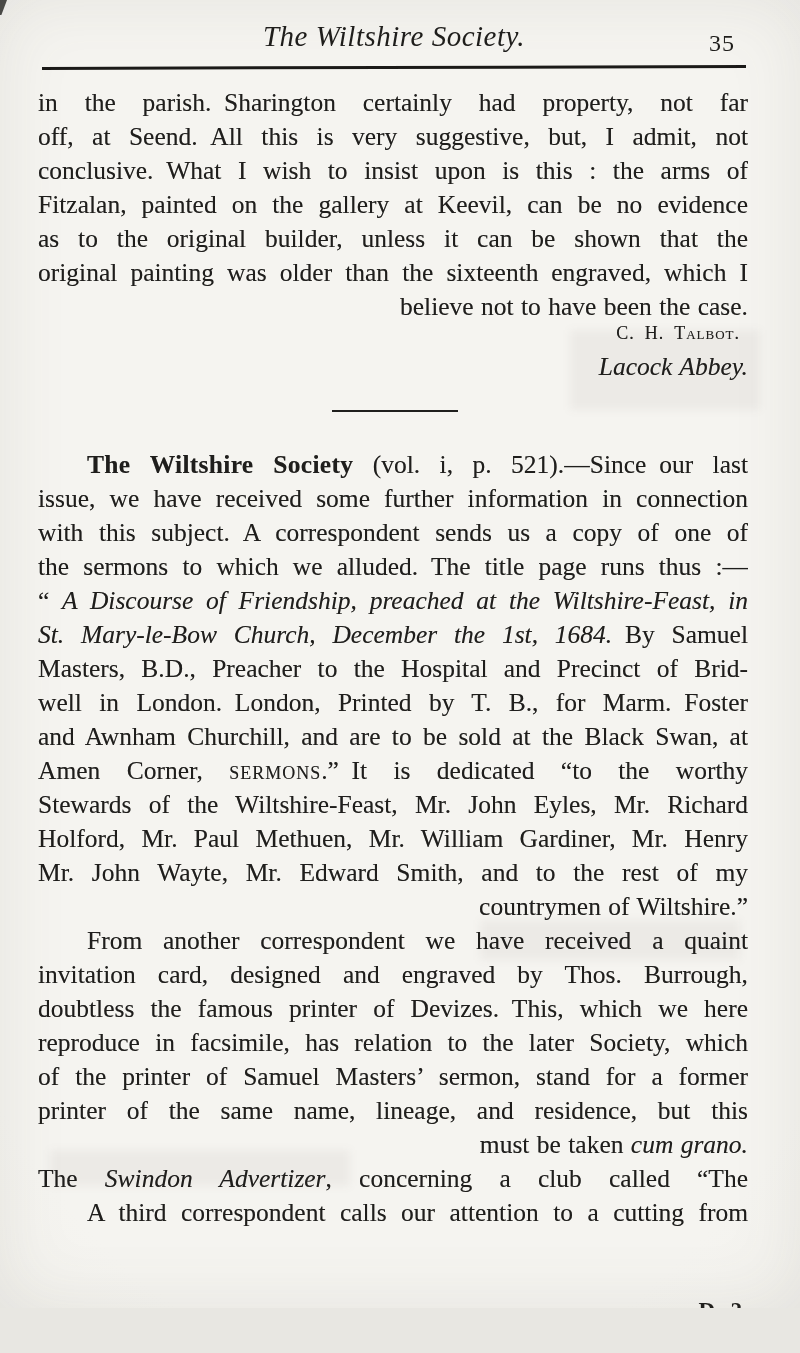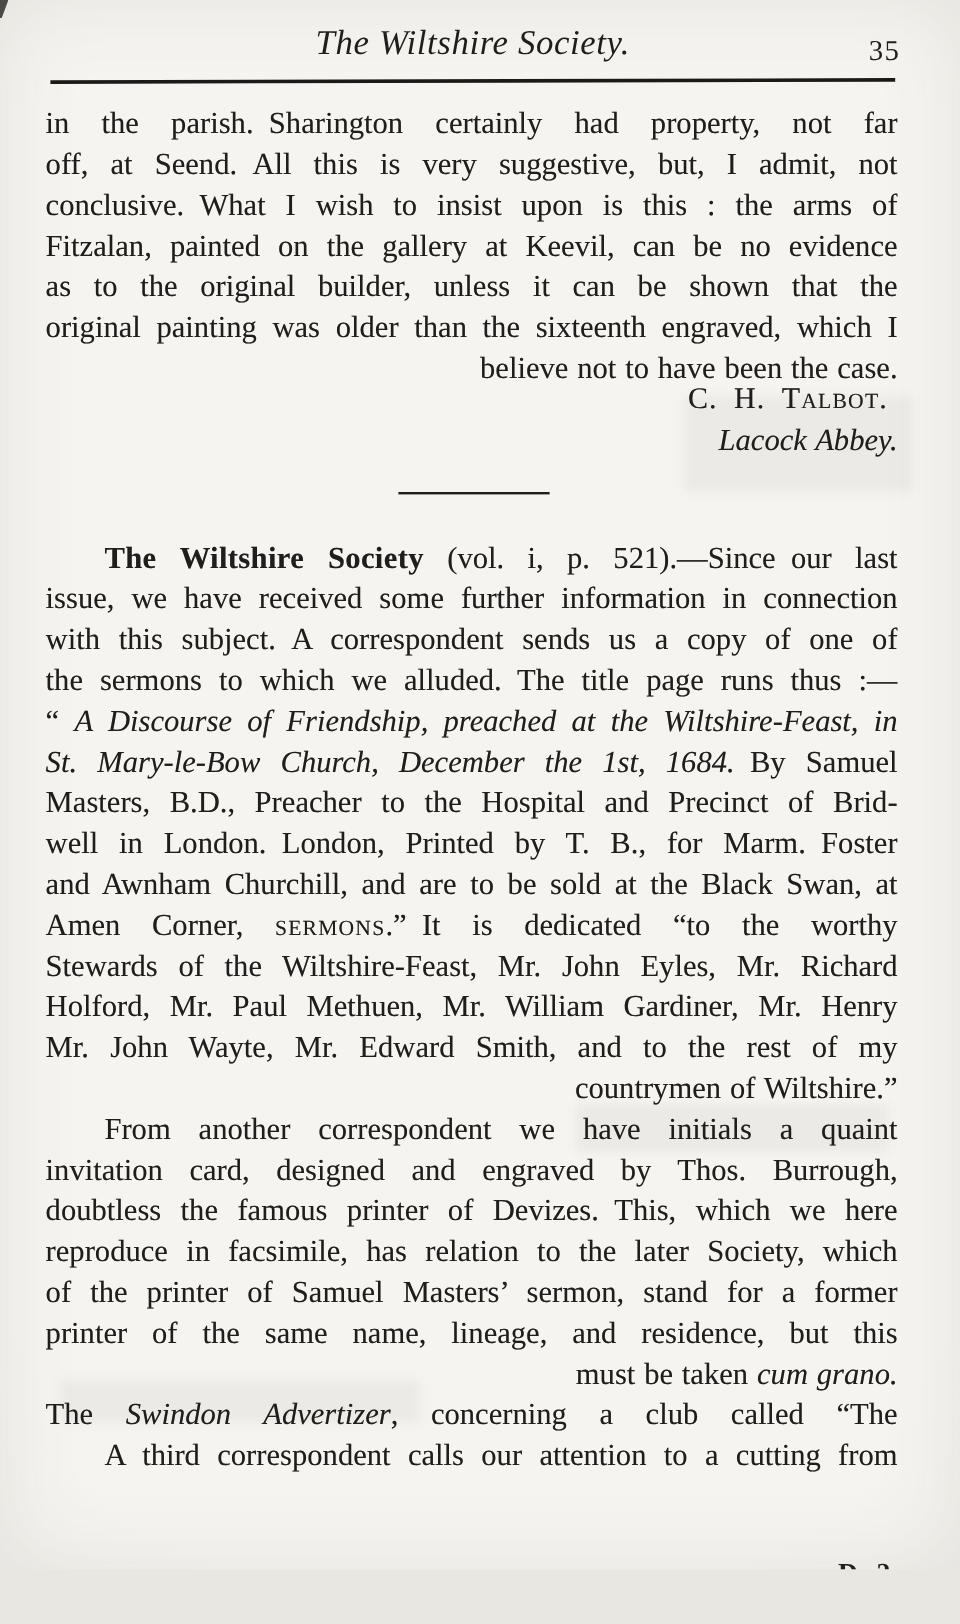--- a/index.html
+++ b/index.html
@@ -48,21 +48,21 @@
     height: 48px;
   }
   .running-title {
     position: absolute; left: 0; right: 0; top: 2px;
     text-align: center;
     font-style: italic;
     font-size: 29px;
     letter-spacing: 0.5px;
   }
   .page-number {
-    position: absolute; right: 0; top: 12px;
+    position: absolute; right: 15px; top: 12px;
     font-size: 24px;
     letter-spacing: 1px;
   }
   .header-rule {
     position: absolute;
     top: 66px; left: 42px; right: 54px;
     border-top: 3px solid #1b1a18;
     transform: rotate(-0.15deg);
   }
 
@@ -84,21 +84,21 @@
     text-align-last: justify;
   }
   .jline::after { content: ""; display: inline-block; width: 100%; height: 0; }
   .lline { text-align: right; }
   .indent { padding-left: 49px; }
 
   .it { font-style: italic; }
   .bd { font-weight: bold; letter-spacing: 0.3px; }
   .sc { font-variant: small-caps; letter-spacing: 1px; }
 
-  .attribution { text-align: right; padding-right: 8px; font-size: 25px; }
+  .attribution { text-align: right; padding-right: 8px; font-size: 18px; }
   .place-line { padding-left: 26px; }
 
   
   .body > :nth-child(2) { margin-top: -8px; }   
   .divider {
     width: 126px;
     border-top: 2px solid #201f1d;
     margin: 26px auto 0 auto;
     transform: translateX(2px);
   }
@@ -154,21 +154,21 @@
         <div class="jline"><span>Masters, B.D., Preacher to the Hospital and Precinct of Brid-</span></div>
         <div class="jline"><span>well in London. London, Printed by T. B., for Marm. Foster</span></div>
         <div class="jline"><span>and Awnham Churchill, and are to be sold at the Black Swan, at</span></div>
         <div class="jline"><span>Amen Corner, </span><span class="sc">sermons</span><span>.” It is dedicated “to the worthy</span></div>
         <div class="jline"><span>Stewards of the Wiltshire-Feast, Mr. John Eyles, Mr. Richard</span></div>
         <div class="jline"><span>Holford, Mr. Paul Methuen, Mr. William Gardiner, Mr. Henry</span></div>
         <div class="jline"><span>Mr. John Wayte, Mr. Edward Smith, and to the rest of my</span></div>
         <div class="lline"><span>countrymen of Wiltshire.”</span></div>
       </div>
       <div class="para">
-        <div class="jline indent"><span>From another correspondent we have initials a quaint</span></div>
+        <div class="jline indent"><span>From another correspondent we have received a quaint</span></div>
         <div class="jline"><span>invitation card, designed and engraved by Thos. Burrough,</span></div>
         <div class="jline"><span>doubtless the famous printer of Devizes. This, which we here</span></div>
         <div class="jline"><span>reproduce in facsimile, has relation to the later Society, which</span></div>
         <div class="jline"><span>of the printer of Samuel Masters’ sermon, stand for a former</span></div>
         <div class="jline"><span>printer of the same name, lineage, and residence, but this</span></div>
         <div class="lline"><span>must be taken </span><span class="it">cum grano.</span></div>
       </div>
       <div class="para">
         <div class="jline"><span>The </span><span class="it">Swindon Advertizer</span><span>, concerning a club called “The</span></div>
         <div class="jline indent"><span>A third correspondent calls our attention to a cutting from</span></div>

